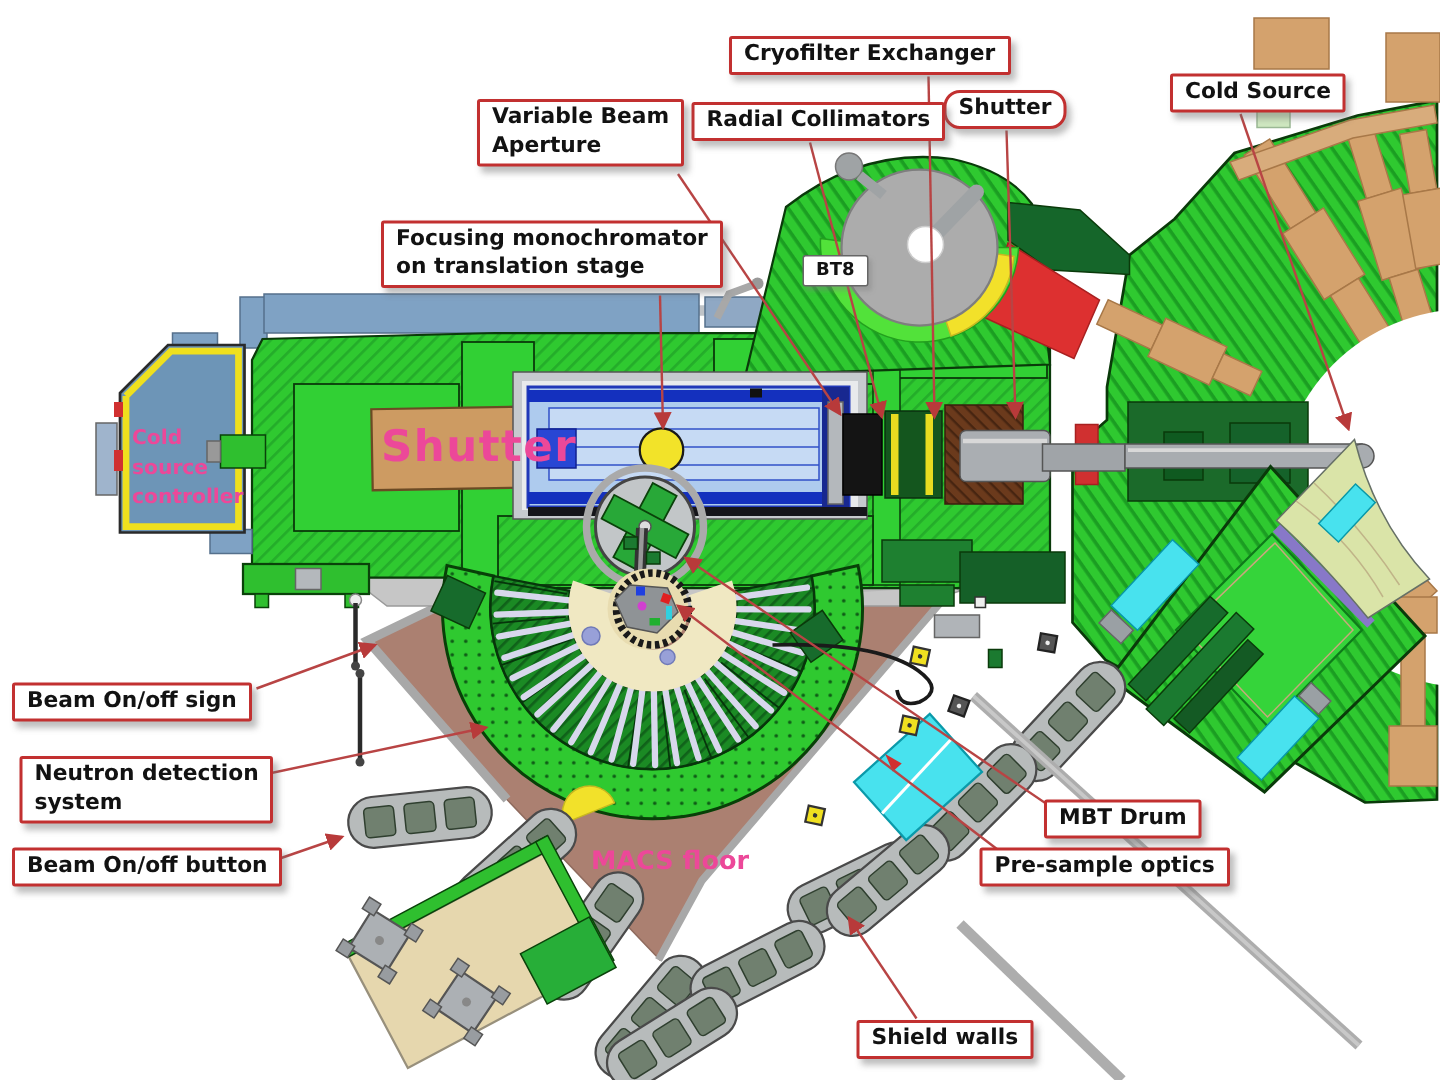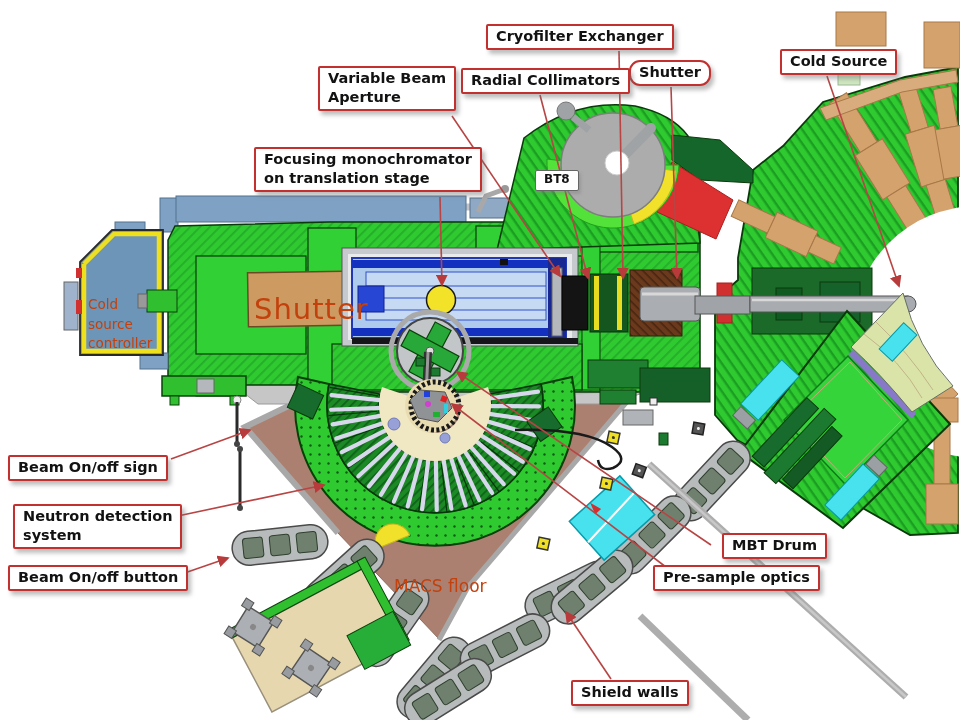--- a/index.html
+++ b/index.html
@@ -3,21 +3,21 @@
 <meta charset="utf-8">
 <style>
   html,body{margin:0;padding:0;background:#e8e8e8;}
   #stage{position:relative;width:960px;height:720px;background:#ffffff;overflow:hidden;
          font-family:"DejaVu Sans",sans-serif;}
   #scene{position:absolute;left:0;top:0;}
   .callout{position:absolute;background:#ffffff;border:2px solid #C23030;border-radius:2px;
            padding:1px 8px 2px 8px;font-weight:bold;font-size:14.5px;line-height:1.3;color:#121212;
            box-shadow:3px 4px 4px rgba(110,110,110,.45);white-space:nowrap;z-index:5;}
   .callout.small{border:1px solid #666;font-weight:600;font-size:12px;box-shadow:2px 3px 3px rgba(130,130,130,.4);}
-  .plain{position:absolute;color:#c2410c;font-weight:normal;z-index:4;background:transparent;white-space:nowrap;margin-top:12px;}
+  .plain{position:absolute;color:#ec4899;font-weight:bold;z-index:4;background:transparent;white-space:nowrap;}
   .plain.helium{font-size:29px;letter-spacing:1px;}
   .plain.floorlabel{font-size:17px;}
   .plain.ctrl{font-size:13.5px;line-height:1.45;}
 </style>
 </head>
 <body>
 
 <div id="stage">
 
 <svg id="scene" width="960" height="720" viewBox="0 0 960 720">
@@ -458,21 +458,21 @@
   <div>Focusing monochromator</div>
   <div>on translation stage</div>
 </div>
 <div class="callout small" style="left:535px;top:170px;">BT8</div>
 <div class="callout" style="left:8px;top:455px;">Beam On/off sign</div>
 <div class="callout" style="left:8px;top:565px;">Beam On/off button</div>
 <div class="callout" style="left:13px;top:504px;">
   <div>Neutron detection</div>
   <div>system</div>
 </div>
-<div class="callout" style="left:722px;top:533px;">MBT Drum</div>
+<div class="callout" style="left:696px;top:533px;">MBT Drum</div>
 <div class="callout" style="left:653px;top:565px;text-align:right;">Pre-sample optics</div>
 <div class="callout" style="left:571px;top:680px;">Shield walls</div>
 
 <div class="plain ctrl" style="left:88px;top:283px;">
   <div>Cold</div>
   <div>source</div>
   <div>controller</div>
 </div>
 <div class="plain helium" style="left:254px;top:280px;">Shutter</div>
 <div class="plain floorlabel" style="left:394px;top:564px;">MACS floor</div>

